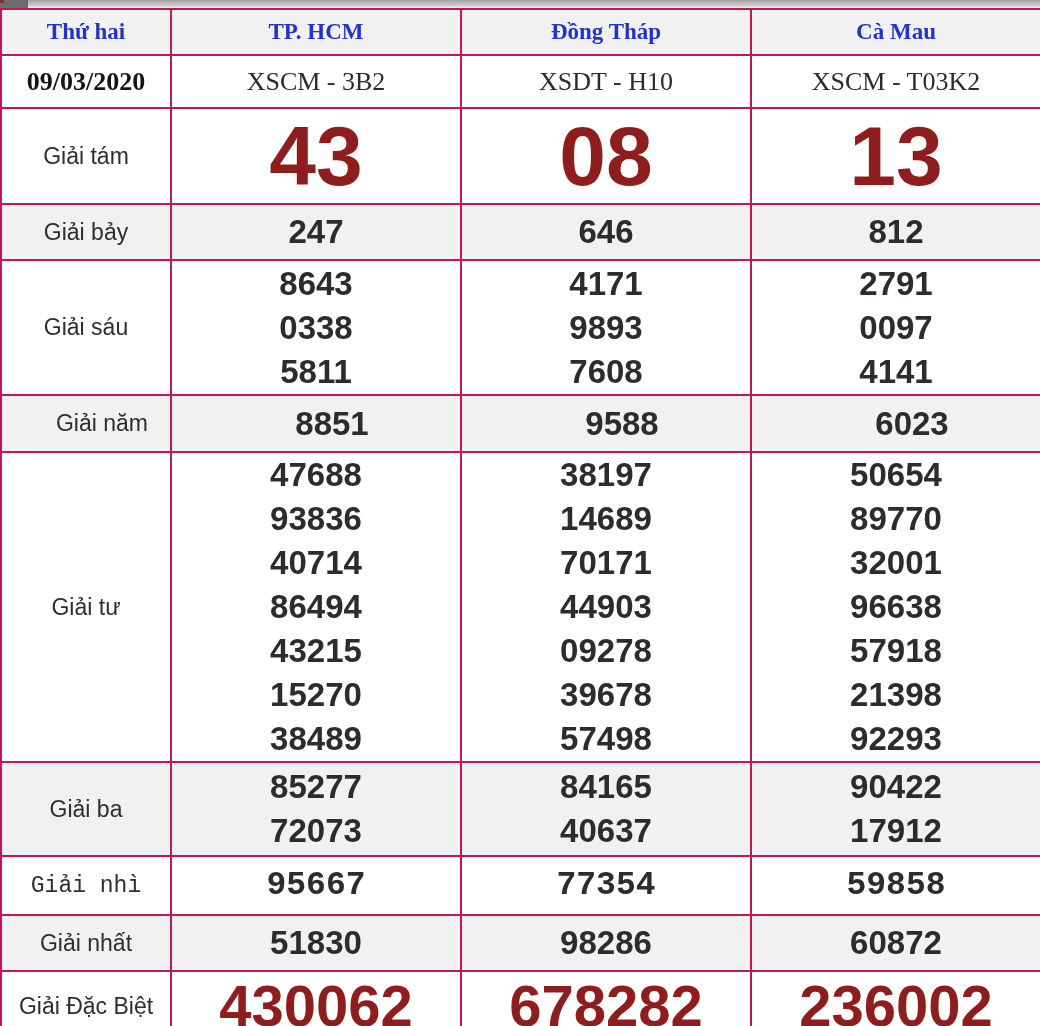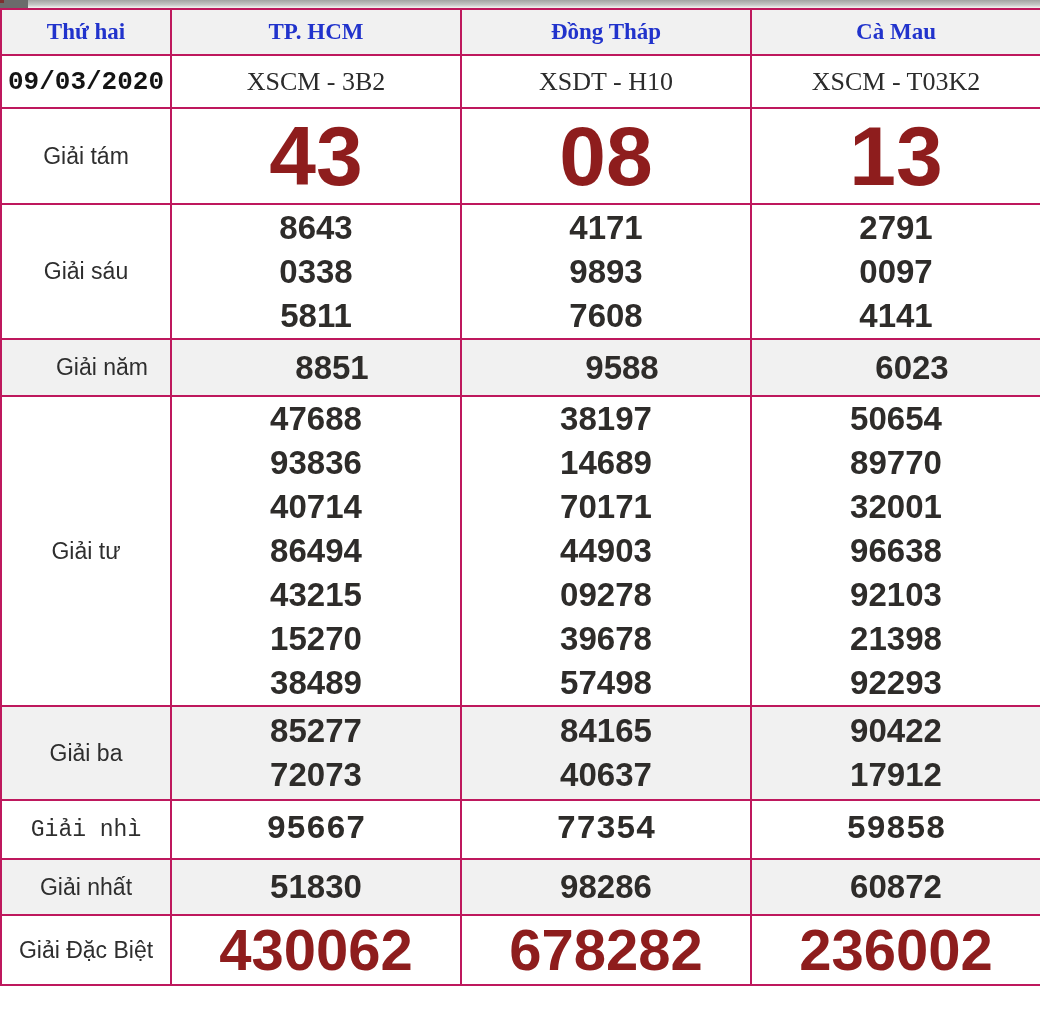--- a/index.html
+++ b/index.html
@@ -16,21 +16,21 @@
   
   .h44 td{height:44px;} .h51 td{height:51px;} .h94 td{height:94px;margin-left:36px;}
   .h54 td{height:54px;} .h133 td{height:133px;} .h55 td{height:55px;padding-left:32px;}
   .h305 td{height:305px;} .h92 td{height:92px;} .h57 td{height:57px;font-family:Liberation Mono, monospace;}
   .h68 td{height:68px;}
 
   .alt{background:#f1f1f1;}
   .white{background:#ffffff;}
 
   .hdr{font-family:"Liberation Serif",serif;font-weight:bold;font-size:23px;color:#2133cc;}
-  .date{font-family:Liberation Mono, monospace;font-weight:bold;font-size:26px;color:#141414;margin-top:22px;}
+  .date{font-family:Liberation Serif, serif;font-weight:bold;font-size:26px;color:#141414;margin-top:22px;}
   .code{font-family:"Liberation Serif",serif;font-size:26px;color:#2b2b2b;}
 
   .lbl{font-size:23px;color:#2e2e2e;}
   .num{font-size:33px;font-weight:bold;color:#2e2c2a;line-height:44px;}
   .num div{line-height:44px;}
   .num-big{font-size:84px;font-weight:bold;color:#8e1d1d;line-height:94px;}
   .num-special{font-size:58px;font-weight:bold;color:#8e1d1d;line-height:68px;}
 </style>
 </head>
 <body>
@@ -63,20 +63,26 @@
     <td class="code">XSCM - T03K2</td>
   </tr>
 
   <tr class="h94 white">
     <td class="lbl">Giải tám</td>
     <td class="num-big">43</td>
     <td class="num-big">08</td>
     <td class="num-big">13</td>
   </tr>
 
+  <tr class="h54 alt">
+    <td class="lbl">Giải bảy</td>
+    <td class="num">247</td>
+    <td class="num">646</td>
+    <td class="num">812</td>
+  </tr>
 
   <tr class="h133 white">
     <td class="lbl">Giải sáu</td>
     <td class="num">
       <div>8643</div>
       <div>0338</div>
       <div>5811</div>
     </td>
     <td class="num">
       <div>4171</div>
@@ -115,21 +121,21 @@
       <div>44903</div>
       <div>09278</div>
       <div>39678</div>
       <div>57498</div>
     </td>
     <td class="num">
       <div>50654</div>
       <div>89770</div>
       <div>32001</div>
       <div>96638</div>
-      <div>92103</div>
+      <div>57918</div>
       <div>21398</div>
       <div>92293</div>
     </td>
   </tr>
 
   <tr class="h92 alt">
     <td class="lbl">Giải ba</td>
     <td class="num">
       <div>85277</div>
       <div>72073</div>

